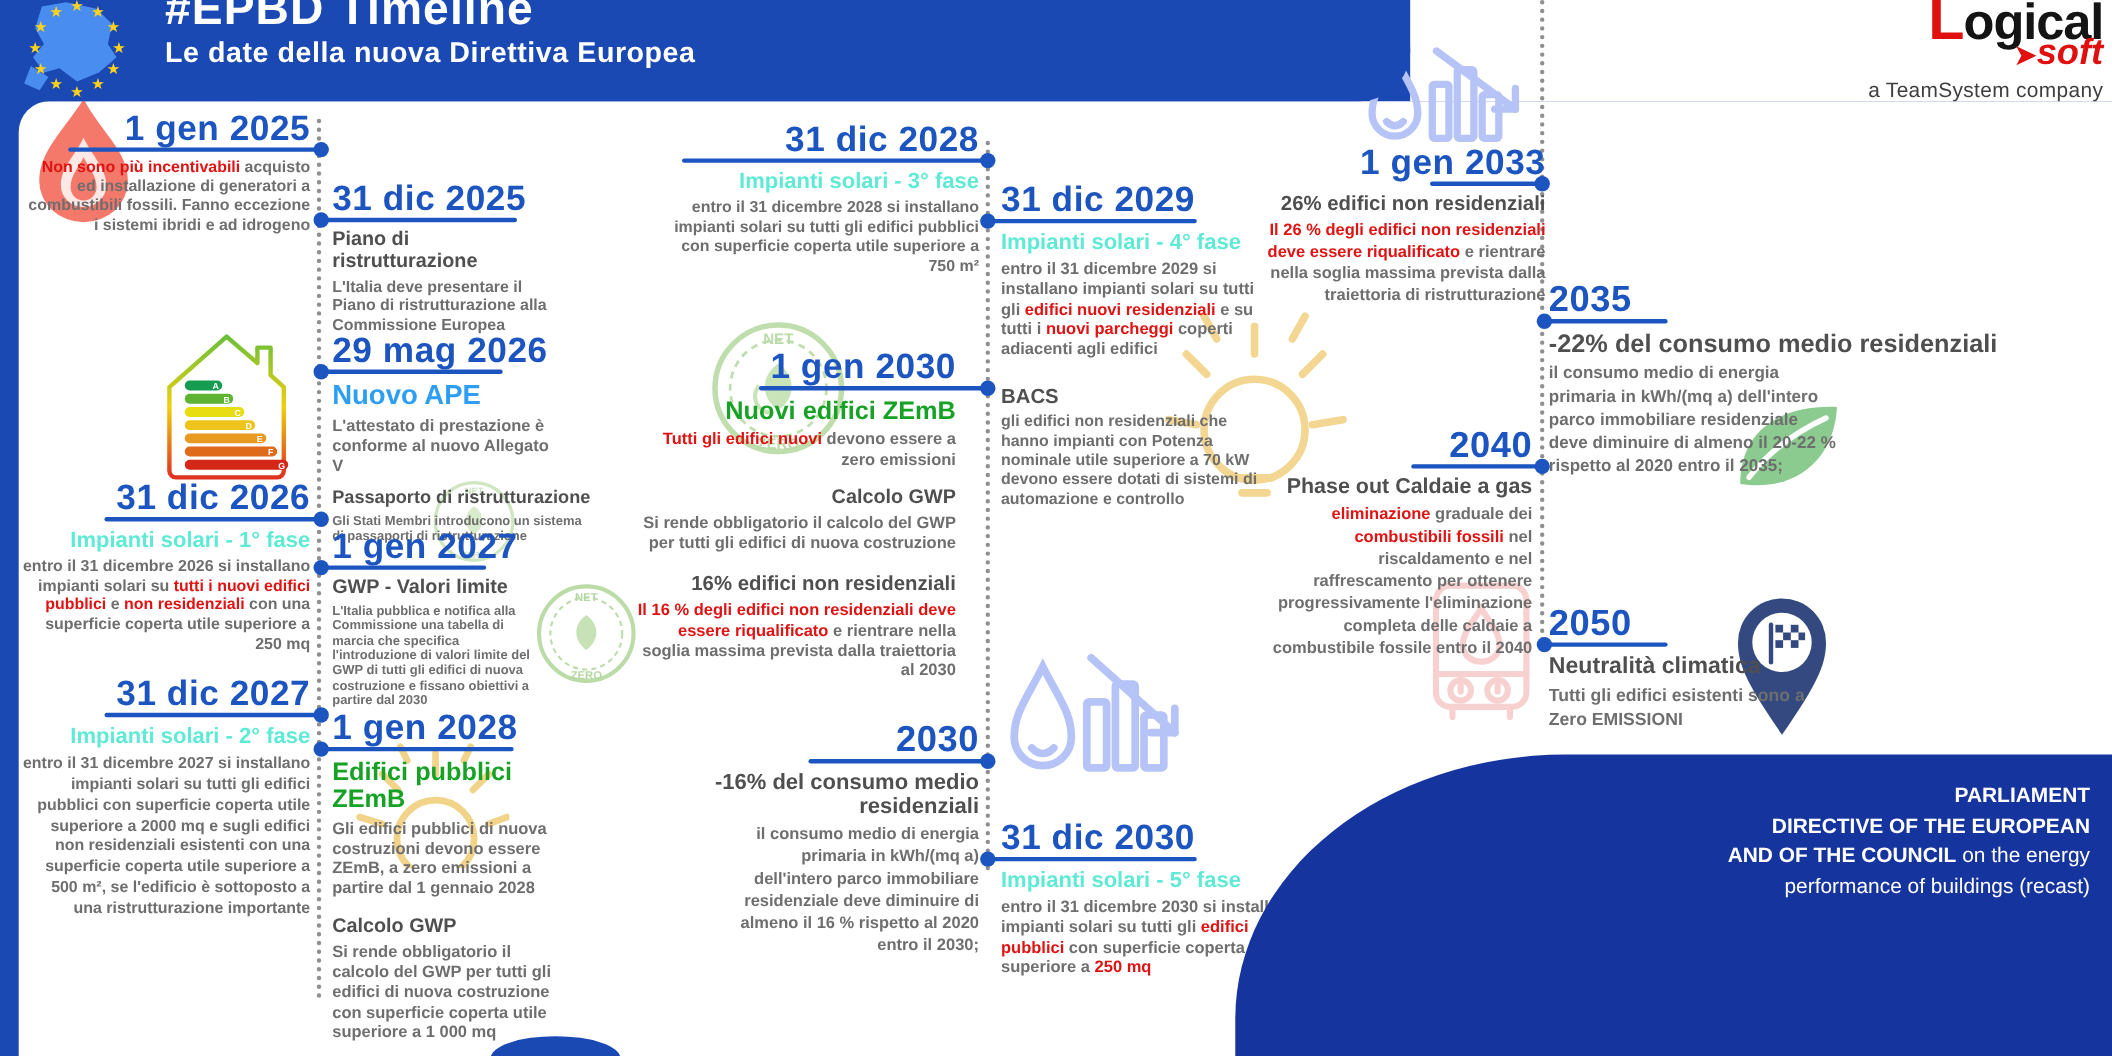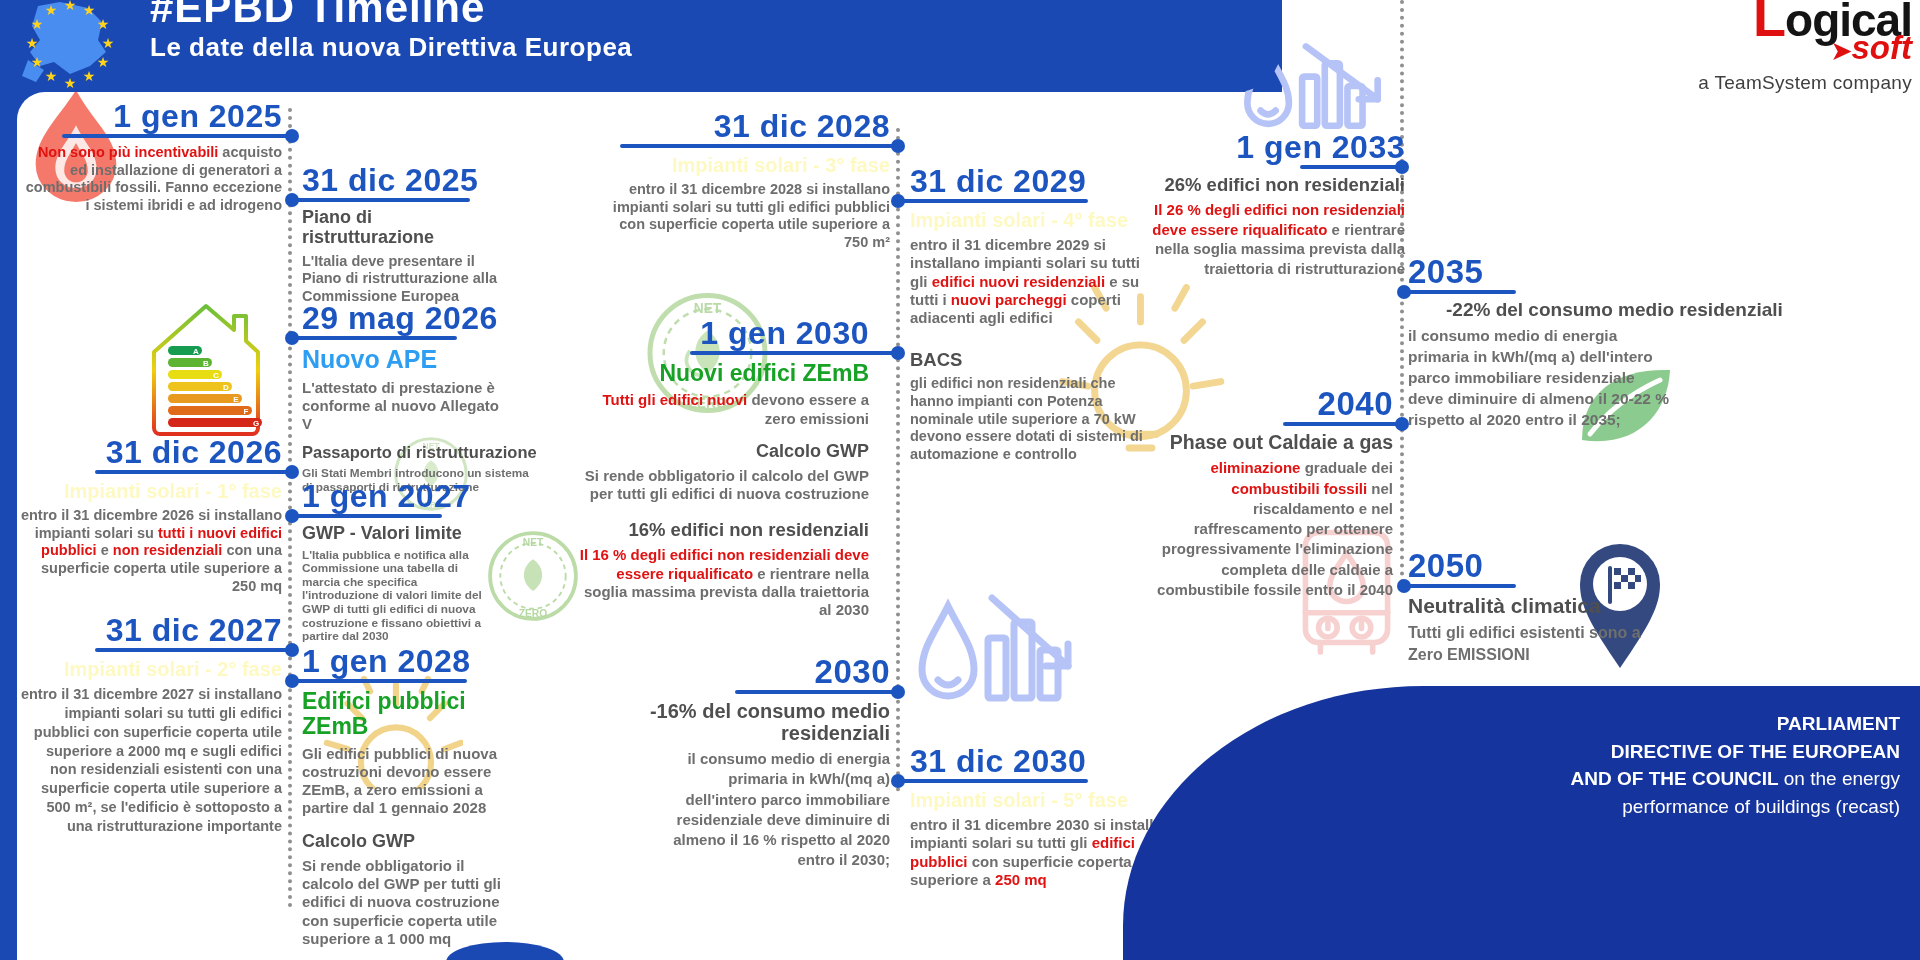--- a/index.html
+++ b/index.html
@@ -21,21 +21,21 @@
   
   .tl-line{position:absolute;width:0;border-left:4px dotted #8f8f8f;z-index:2;}
   .tl-rule{position:absolute;height:4px;background:#1d55c0;border-radius:2px;z-index:2;}
   .tl-dot{position:absolute;width:14px;height:14px;border-radius:50%;background:#1d55c0;top:-5px;}
   .endR{right:-7px;} .endL{left:-7px;}
   
   .ev{position:absolute;z-index:3;}
   .ev.right{text-align:right;}
   .date{font-size:32px;line-height:36px;font-weight:bold;color:#1d55c0;letter-spacing:.5px;margin-bottom:10px;}
   .date.big{font-size:33px;}
-  .title{font-size:20px;font-weight:bold;color:#fef9c3;line-height:1.1;}
+  .title{font-size:20px;font-weight:bold;color:#5eead4;line-height:1.1;}
   .title.gray{color:#4f4f4f;}
   .title.green{color:#17a226;font-size:23px;}
   .title.lblue{color:#2e9ef2;font-size:25px;}
   .sub{font-size:18px;font-weight:bold;color:#4f4f4f;margin-top:13px;}
   .body{font-size:14.5px;font-weight:bold;color:#6e6e6e;line-height:1.22;margin-top:5px;}
   .body.small{font-size:11.8px;line-height:1.15;}
   .rd{color:#e01212;}
   .deco{position:absolute;z-index:1;}
   
   #banner{position:absolute;left:1123px;top:686px;width:797px;height:274px;background:#16349d;border-top-left-radius:300px 240px;z-index:4;}
@@ -359,21 +359,21 @@
   </div>
 
   <div class="ev right" style="left:1150px;top:386px;width:243px;">
     <div class="date big">2040</div>
     <div class="title gray" style="font-size:19.5px;">Phase out Caldaie a gas</div>
     <div class="body" style="font-size:15px;line-height:1.35;"><span class="rd">eliminazione</span><span> graduale dei </span><span class="rd">combustibili fossili</span><span> nel riscaldamento e nel raffrescamento per ottenere progressivamente l'eliminazione completa delle caldaie a combustibile fossile entro il 2040</span></div>
   </div>
 
   <div class="ev" style="left:1408px;top:254px;width:310px;">
     <div class="date big">2035</div>
-    <div class="title gray" style="font-size:19px;white-space:nowrap;margin-left:38px;">-22% del consumo medio residenziali</div>
+    <div class="title gray" style="font-size:23px;white-space:nowrap;">-22% del consumo medio residenziali</div>
     <div class="body" style="font-size:15.5px;width:265px;line-height:1.35;">il consumo medio di energia primaria in kWh/(mq a) dell'intero parco immobiliare residenziale deve diminuire di almeno il 20-22 % rispetto al 2020 entro il 2035;</div>
   </div>
 
   <div class="ev" style="left:1408px;top:548px;width:280px;">
     <div class="date big">2050</div>
     <div class="title gray" style="font-size:21px;">Neutralità climatica</div>
     <div class="body" style="font-size:16px;width:235px;line-height:1.35;">Tutti gli edifici esistenti sono a Zero EMISSIONI</div>
   </div>
 
   <div id="banner">

